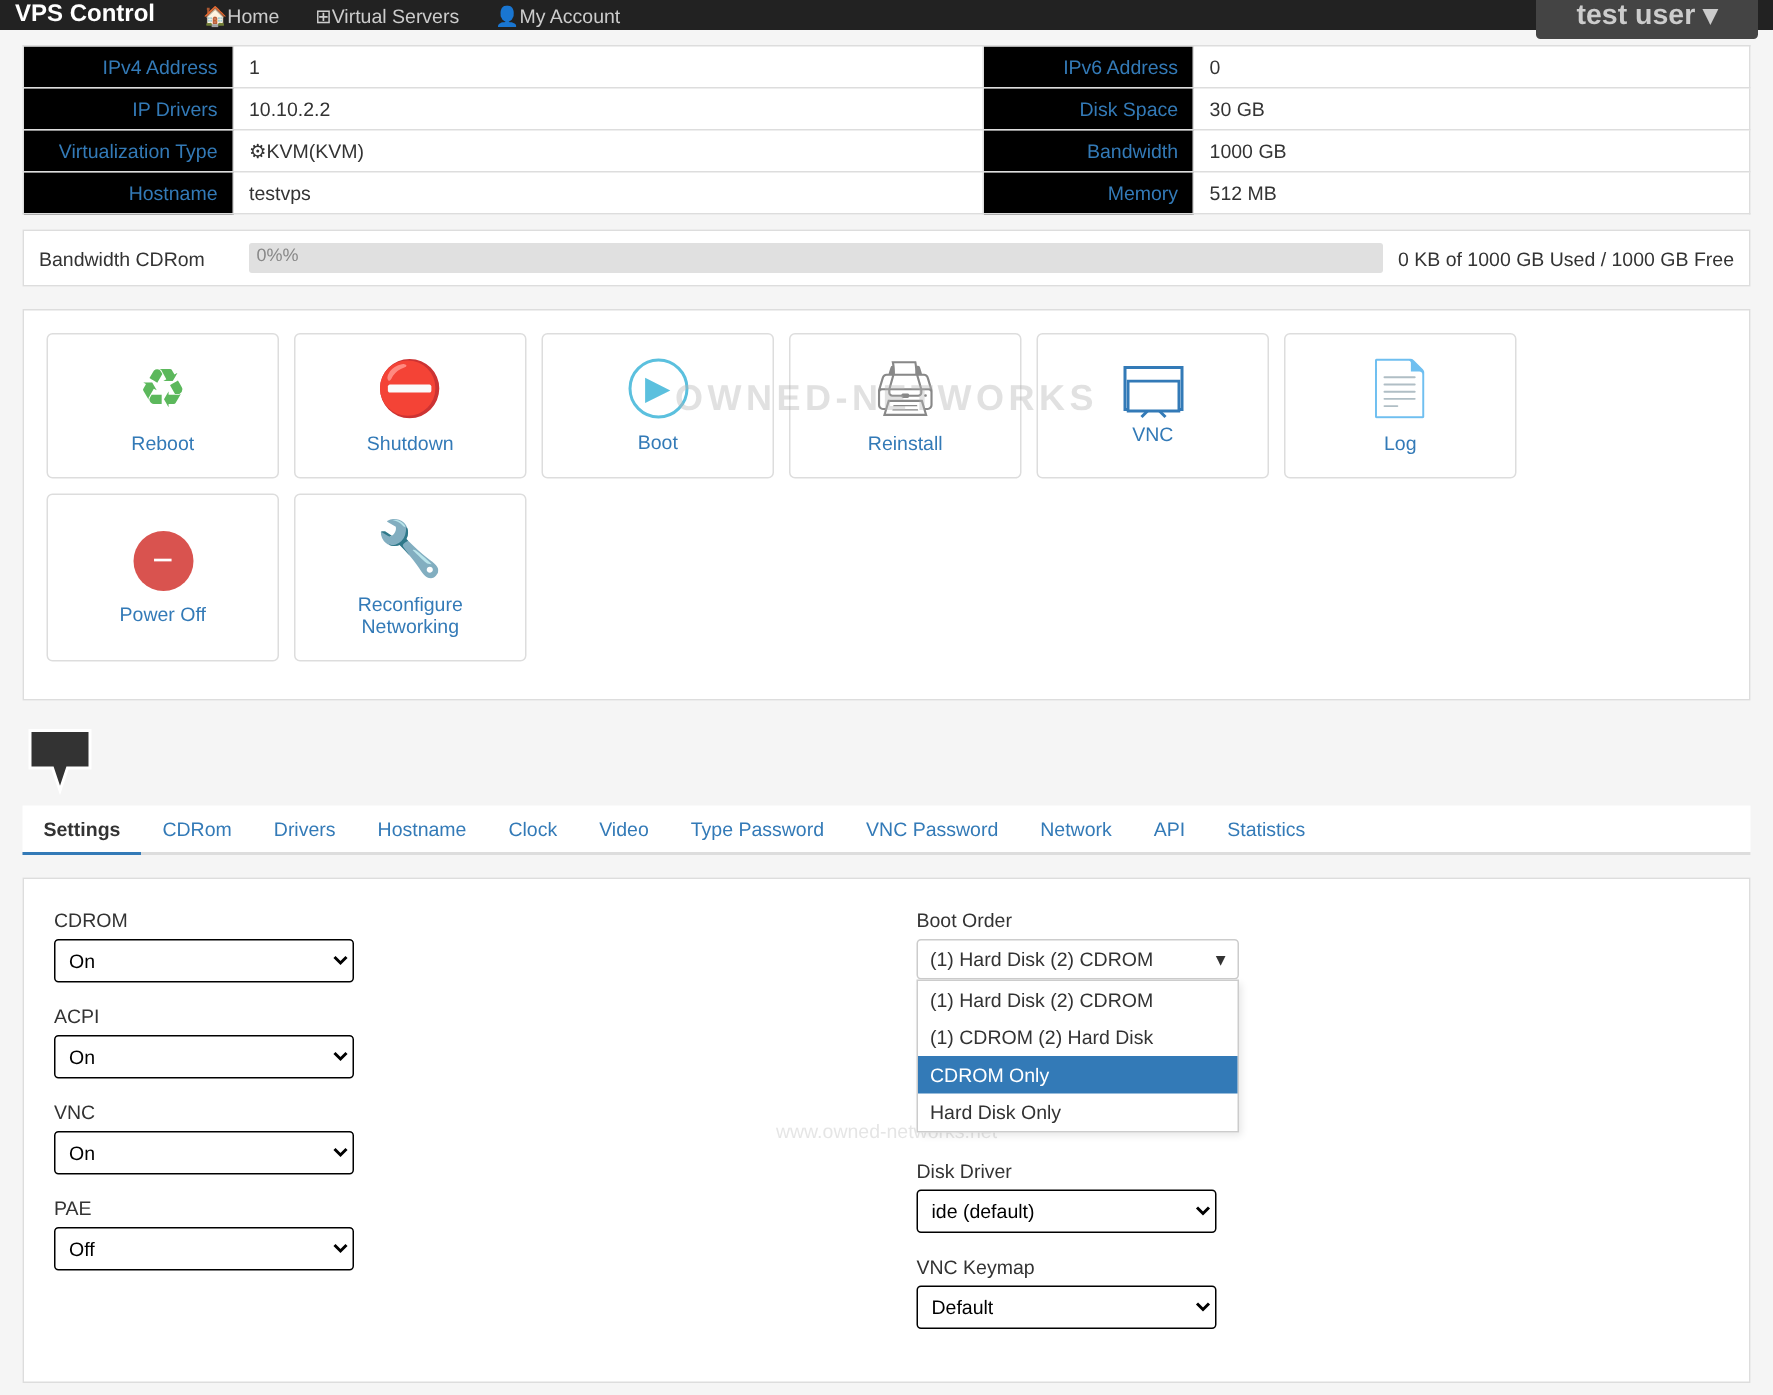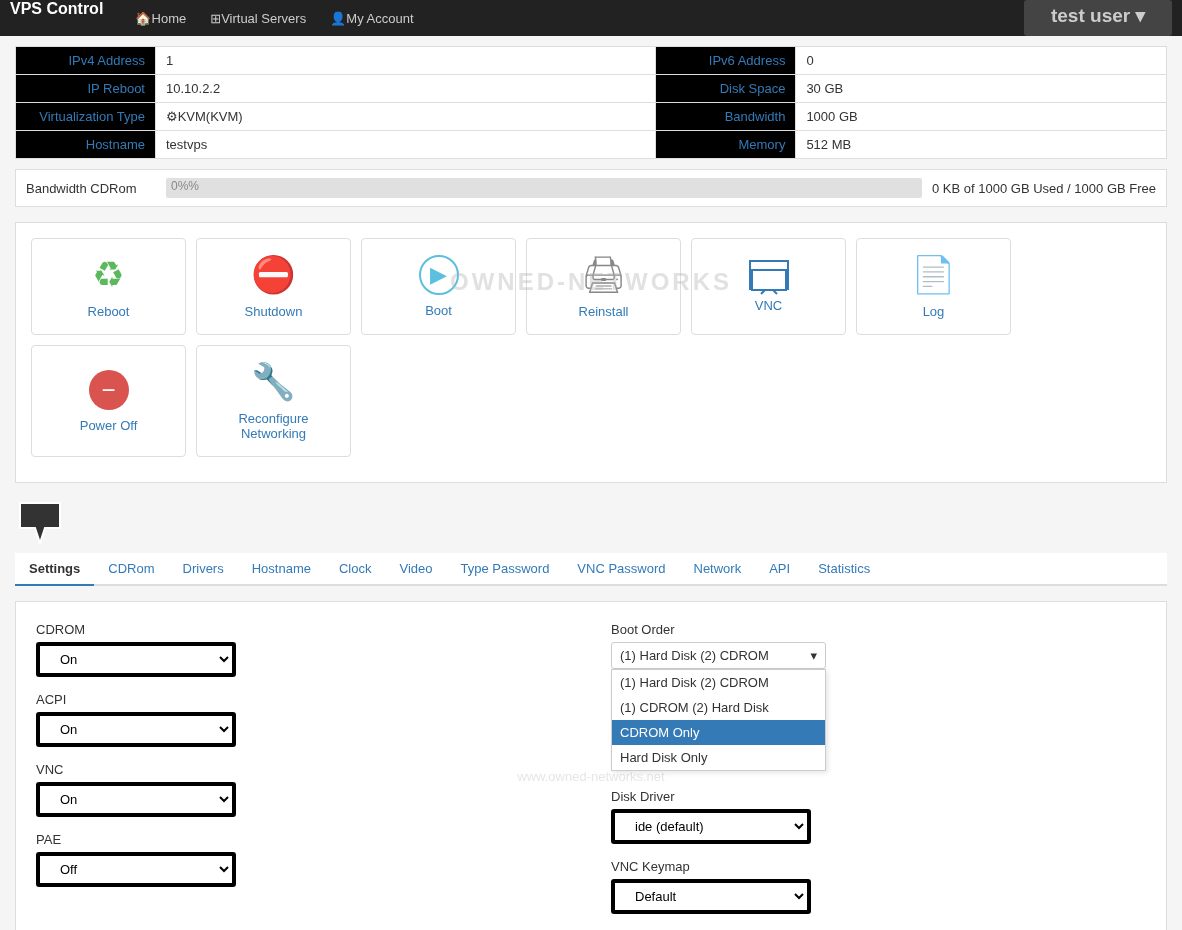--- a/index.html
+++ b/index.html
@@ -2,21 +2,22 @@
 <html><head>
   <meta charset="utf-8">
   <style>
     * { box-sizing: border-box; margin: 0; padding: 0; }
     body { font-family: Arial, sans-serif; font-size: 14px; background: #f5f5f5; color: #333; }
 
     
     .navbar {
       background: #222;
       display: flex;
-      height: 36px;
+      align-items: center;
+      height: 20px;
       padding: 0 10px;
     }
     .navbar-brand {
       color: #fff;
       font-size: 16px;
       font-weight: bold;
       margin-right: 20px;
     }
     .navbar-nav {
       display: flex;
@@ -185,22 +186,22 @@
     }
     .field-label {
       font-size: 13px;
       color: #333;
       margin-bottom: 5px;
       display: block;
     }
     .field-select {
       width: 100%;
       max-width: 200px;
-      padding: 5px 16px;
-      border: 4px solid #000000;
+      padding: 5px 5px;
+      border: 1px solid #000000;
       border-radius: 3px;
       font-size: 13px;
       background: #fff;
       cursor: pointer;
     }
     .boot-select-bar {
       width: 215px;
       padding: 5px 8px;
       border: 1px solid #ccc;
       border-radius: 3px;
@@ -277,21 +278,21 @@
 
   <table class="info-table">
     <tbody>
         <tr>
       <td class="label">IPv4 Address</td>
       <td class="value">1</td>
       <td class="label">IPv6 Address</td>
       <td class="value">0</td>
     </tr>
     <tr>
-      <td class="label">IP Reboot</td>
+      <td class="label">IP Drivers</td>
       <td class="value">10.10.2.2</td>
       <td class="label">Disk Space</td>
       <td class="value">30 GB</td>
     </tr>
     <tr>
       <td class="label">Virtualization Type</td>
       <td class="value">⚙KVM(KVM)</td>
       <td class="label">Bandwidth</td>
       <td class="value">1000 GB</td>
     </tr>

